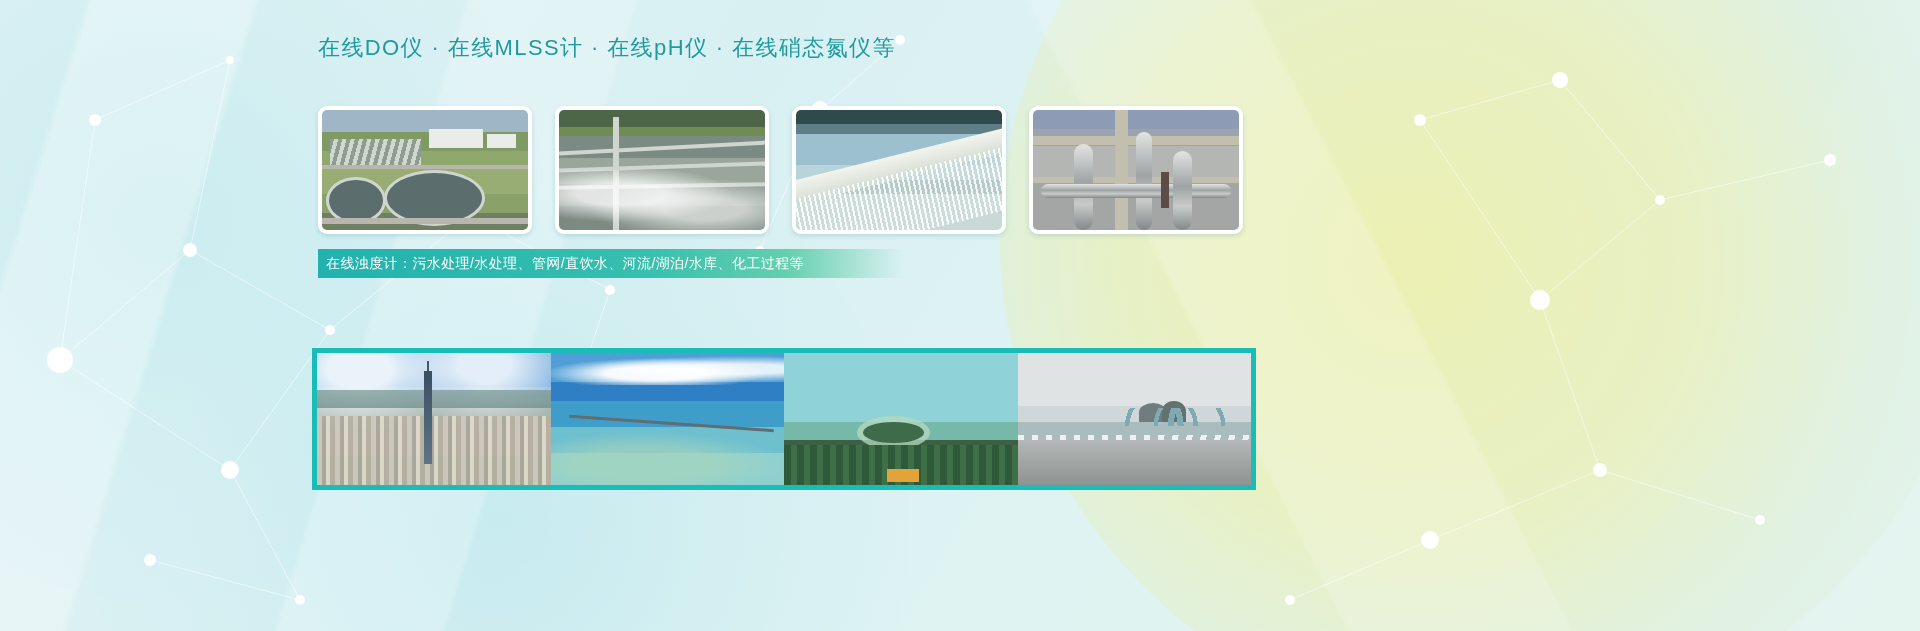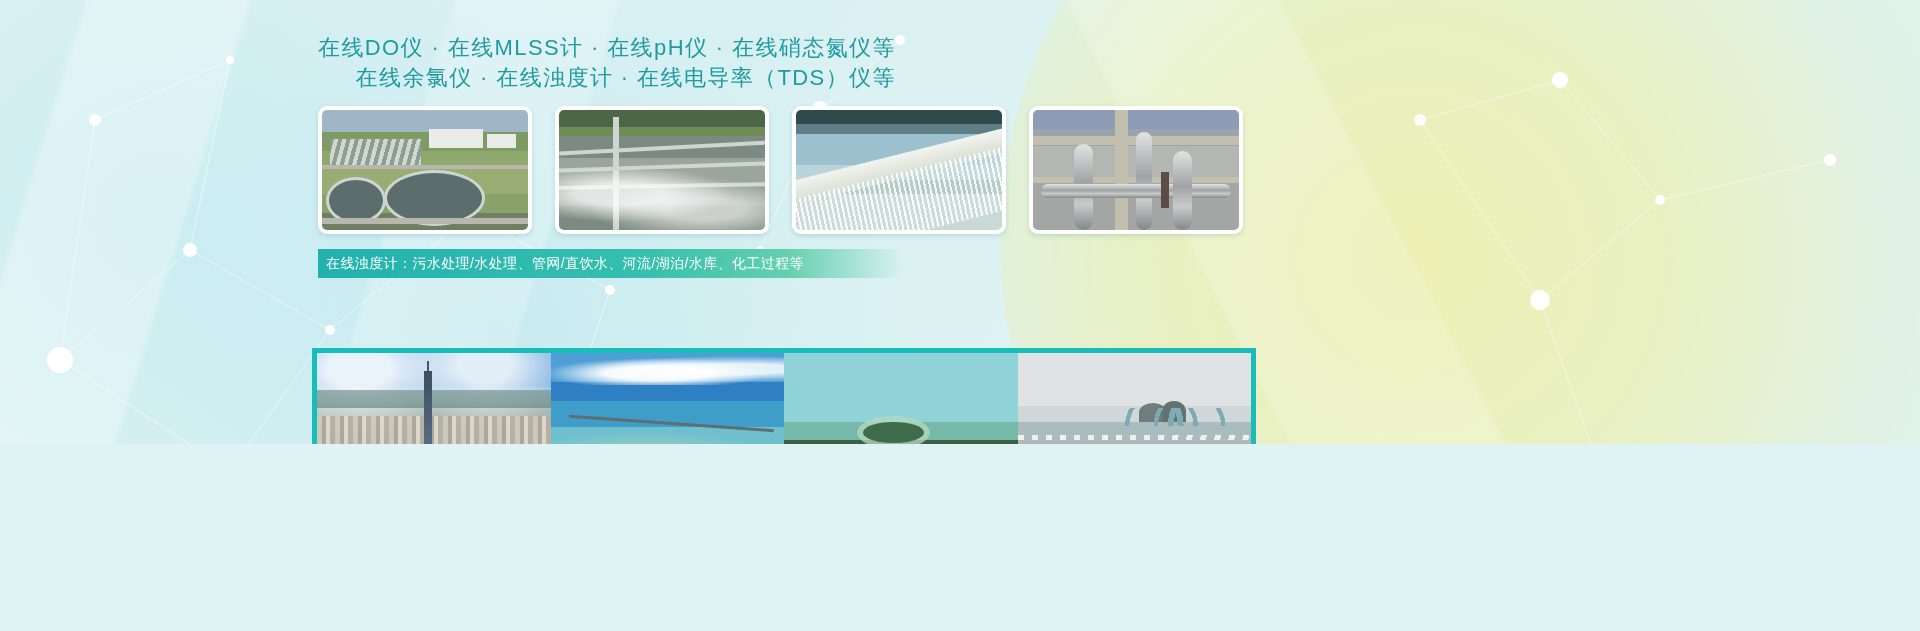--- a/index.html
+++ b/index.html
@@ -1,21 +1,21 @@
 <!DOCTYPE html>
 <html><head>
 <meta charset="utf-8">
 <style>
   html,body{margin:0;padding:0;}
   body{
     width:1920px;height:631px;overflow:hidden;
     font-family:"Liberation Sans","DejaVu Sans",sans-serif;
     background:#dff2f4;
   }
-  .stage{position:relative;width:1920px;height:444px;overflow:hidden;text-align:right;}
+  .stage{position:relative;width:1920px;height:631px;overflow:hidden;}
 
   
   .bg-base{position:absolute;inset:0;
     background:linear-gradient(120deg,#ddf1f3 0%,#d9f0f2 35%,#dff3f2 60%,#e4f4ef 100%);}
   .bg-blob{position:absolute;border-radius:50%;}
   .blob-yellow{
     right:-60px;top:-250px;width:980px;height:980px;
     background:radial-gradient(circle at 42% 52%,
         rgba(237,240,176,.95) 0%,
         rgba(233,240,190,.85) 38%,
@@ -200,21 +200,20 @@
     <circle cx="1600" cy="470" r="7"></circle>
     <circle cx="1760" cy="520" r="5"></circle>
     <circle cx="1430" cy="540" r="9"></circle>
     <circle cx="1290" cy="600" r="5"></circle>
     <circle cx="150" cy="560" r="6"></circle>
     <circle cx="300" cy="600" r="5"></circle>
   </svg>
 
   <div class="headline">
     <span class="l1">在线DO仪 · 在线MLSS计 · 在线pH仪 · 在线硝态氮仪等</span>
-    <span class="l2">在线余氯仪 · 在线浊度计 · 在线电导率（TDS）仪等</span>
   </div>
 
   <div class="cards">
 
     <div class="card" style="width:214px;">
       <div class="ph ph1">
         <div class="strips"></div>
         <div class="bldg" style="left:52%;top:16%;width:26%;height:16%;"></div>
         <div class="bldg" style="left:80%;top:20%;width:14%;height:12%;"></div>
         <div class="basin" style="left:2%;top:56%;width:26%;height:34%;"></div>

